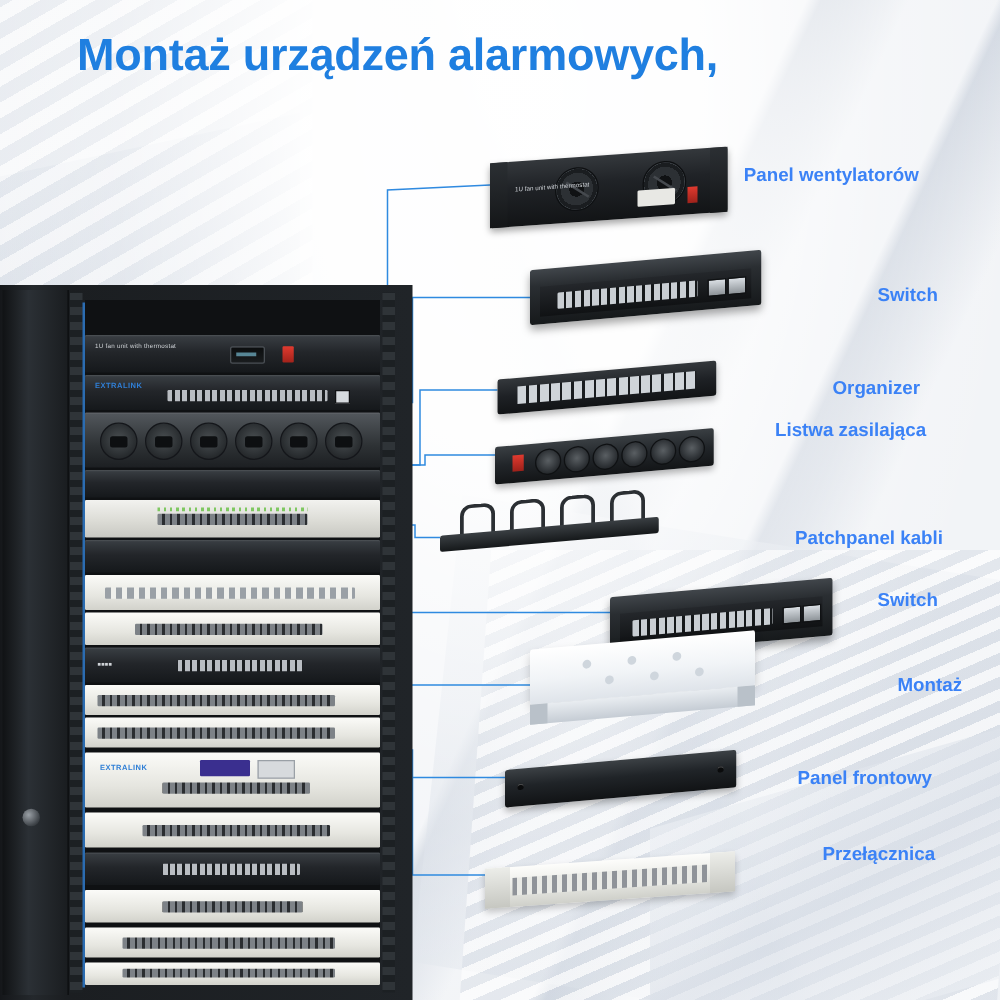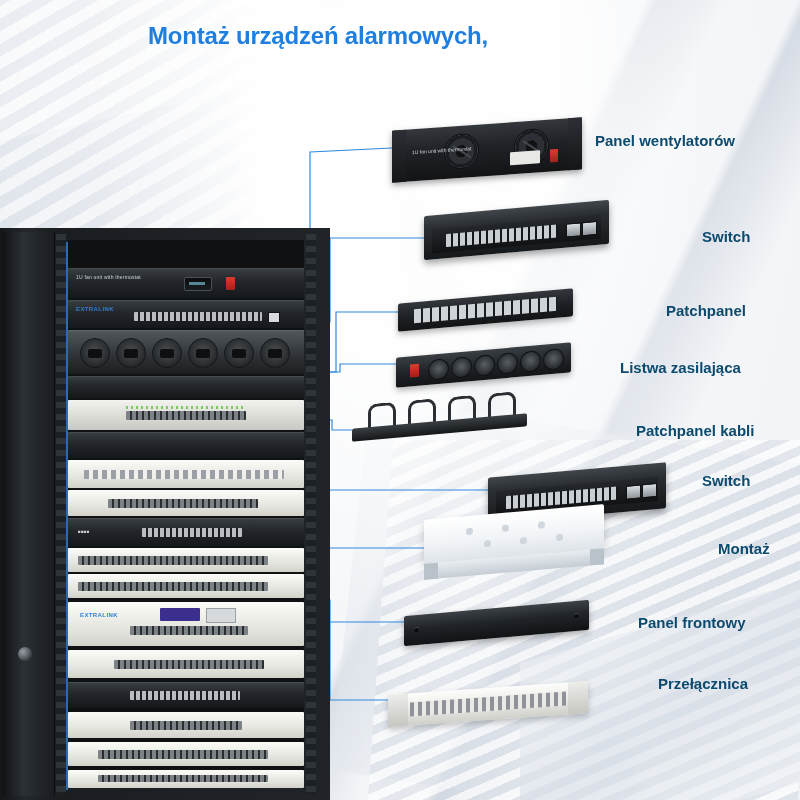--- a/index.html
+++ b/index.html
@@ -54,21 +54,21 @@
     background: radial-gradient(ellipse at 50% 8%, rgba(255,255,255,0.98) 0%, rgba(255,255,255,0.92) 28%, rgba(255,255,255,0.25) 55%, rgba(255,255,255,0) 75%);
   }
 
   
   .title {
     position: absolute;
     left: 0; top: 20px;
     width: 636px;
     text-align: center;
     color: #1f7fe0;
-    font-size: 24px;
+    font-size: 36px;
     font-weight: bold;
     line-height: 1.35;
     letter-spacing: -0.2px;
   }
   .title .l1, .title .l2 { display: block; }
 
   
   .rack {
     position: absolute;
     left: 0px; top: 228px;
@@ -199,21 +199,21 @@
   
   .connectors {
     position: absolute;
     inset: 0;
     pointer-events: none;
   }
 
   
   .callout-label {
     position: absolute;
-    color: #0c4a6e;
+    color: #3b82f6;
     font-size: 15px;
     font-weight: bold;
     white-space: nowrap;
   }
 
   .device { position: absolute; }
 
   
   .fanpanel {
     width: 190px; height: 52px;
@@ -578,34 +578,34 @@
       </div>
     </div>
   </div>
   <div class="callout-label" style="left:702px;top:228px;">Switch</div>
 
   <div class="device" style="left:398px;top:296px;">
     <div class="patch">
       <div class="patch-ports"></div>
     </div>
   </div>
-  <div class="callout-label" style="left:666px;top:302px;">Patchpanel</div>
+  <div class="callout-label" style="left:666px;top:302px;">Organizer</div>
 
   <div class="device" style="left:396px;top:350px;">
     <div class="pdu">
       <div class="pdu-sw"></div>
       <div class="pdu-socket" style="left:32px;"></div>
       <div class="pdu-socket" style="left:55px;"></div>
       <div class="pdu-socket" style="left:78px;"></div>
       <div class="pdu-socket" style="left:101px;"></div>
       <div class="pdu-socket" style="left:124px;"></div>
       <div class="pdu-socket" style="left:147px;"></div>
     </div>
   </div>
-  <div class="callout-label" style="left:620px;top:359px;">Listwa zasilająca</div>
+  <div class="callout-label" style="left:620px;top:336px;">Listwa zasilająca</div>
 
   <div class="device" style="left:352px;top:400px;">
     <div class="organizer">
       <div class="ring" style="left:16px;"></div>
       <div class="ring" style="left:56px;"></div>
       <div class="ring" style="left:96px;"></div>
       <div class="ring" style="left:136px;"></div>
       <div class="bar"></div>
     </div>
   </div>

